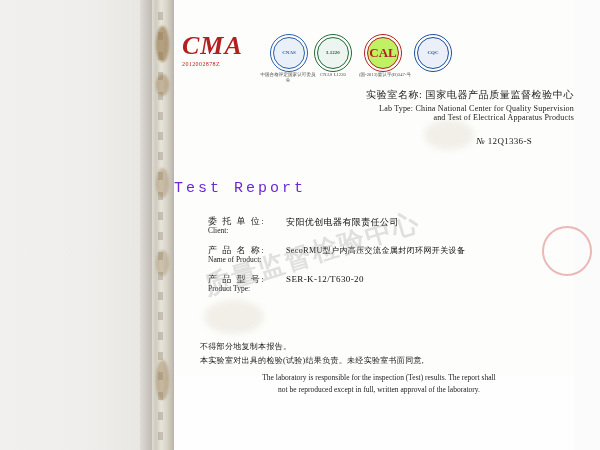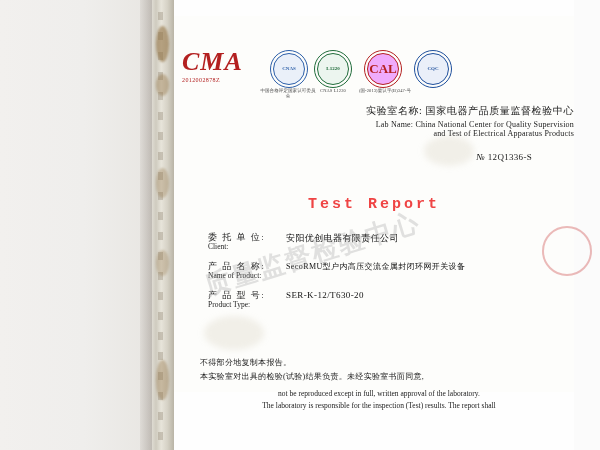--- a/index.html
+++ b/index.html
@@ -62,21 +62,20 @@
     width: 26px; height: 450px;
     background: #fbfbfb;
   }
 
   
   .sheet {
     position: absolute;
     left: 174px; top: 0;
     width: 400px; height: 376px;
     background: #fdfdfb;
-    margin-top: 16px;
   }
 
   
   .logos {
     position: absolute;
     left: 0; top: 32px;
     width: 400px;
     height: 46px;
   }
   .logo {
@@ -122,21 +121,21 @@
     display: flex;
     align-items: center;
     justify-content: center;
     font-weight: bold;
   }
   .seal1 { left: 96px; border: 1.5px solid #2b5ea8; color: #2b5ea8; }
   .seal1 .seal-inner { border: 1px solid #2b5ea8; background: #eaf0f9; }
   .seal2 { left: 140px; border: 1.5px solid #1f6b3a; color: #1f6b3a; }
   .seal2 .seal-inner { border: 1px solid #1f6b3a; background: #ecf5ef; }
   .seal3 { left: 190px; border: 1.5px solid #b32020; color: #b32020; }
-  .seal3 .seal-inner { border: 1px solid #b32020; background: #f0abfc; }
+  .seal3 .seal-inner { border: 1px solid #b32020; background: #bef264; }
   .seal4 { left: 240px; border: 1.5px solid #1e4f9c; color: #1e4f9c; }
   .seal4 .seal-inner { border: 1px solid #1e4f9c; background: #eaeff9; }
   .seal-caption {
     position: absolute;
     top: 40px;
     font-size: 4.5px;
     color: #444;
     width: 58px;
     text-align: center;
     letter-spacing: 0.1px;
@@ -195,25 +194,24 @@
     text-align: center;
     font-size: 21px;
     font-weight: bold;
     color: #111;
     letter-spacing: 3px;
   }
   .title-en {
     position: absolute;
     left: 0; top: 180px;
     width: 400px;
-    text-align: center;
     font-family: "Liberation Mono", monospace;
     font-size: 15px;
-    font-weight: bold;
-    color: #ef4444;
+    font-weight: normal;
+    color: #6d28d9;
     letter-spacing: 3px;
   }
 
   
   .fields {
     position: absolute;
     left: 34px; top: 215px;
     width: 340px;
   }
   .field {
@@ -345,21 +343,21 @@
       </div>
       <div class="seal-caption cap4"></div>
     </div>
 
     <div class="lab-block">
       <div class="lab-cn">
         <span>实验室名称:</span>
         <span>国家电器产品质量监督检验中心</span>
       </div>
       <div class="lab-en1">
-        <span>Lab Name:</span>
+        <span>Lab Type:</span>
         <span>China National Center for Quality Supervision</span>
       </div>
       <div class="lab-en2">and Test of Electrical Apparatus Products</div>
     </div>
 
     <div class="serial">
       <span class="no">№</span>
       <span>12Q1336-S</span>
     </div>
 
@@ -385,22 +383,22 @@
         <div class="f-value">SER-K-12/T630-20</div>
       </div>
 
     </div>
 
     <div class="note-cn">
       <div>不得部分地复制本报告。</div>
       <div>本实验室对出具的检验(试验)结果负责。未经实验室书面同意,</div>
     </div>
     <div class="note-en">
+      <div>The laboratory is responsible for the inspection (Test) results. The report shall</div>
       <div>not be reproduced except in full, written approval of the laboratory.</div>
-      <div>The laboratory is responsible for the inspection (Test) results. The report shall</div>
     </div>
 
   </div>
 
   <div class="watermark">质量监督检验中心</div>
   <div class="wm-red"></div>
 
 </div>
 
 </body></html>

